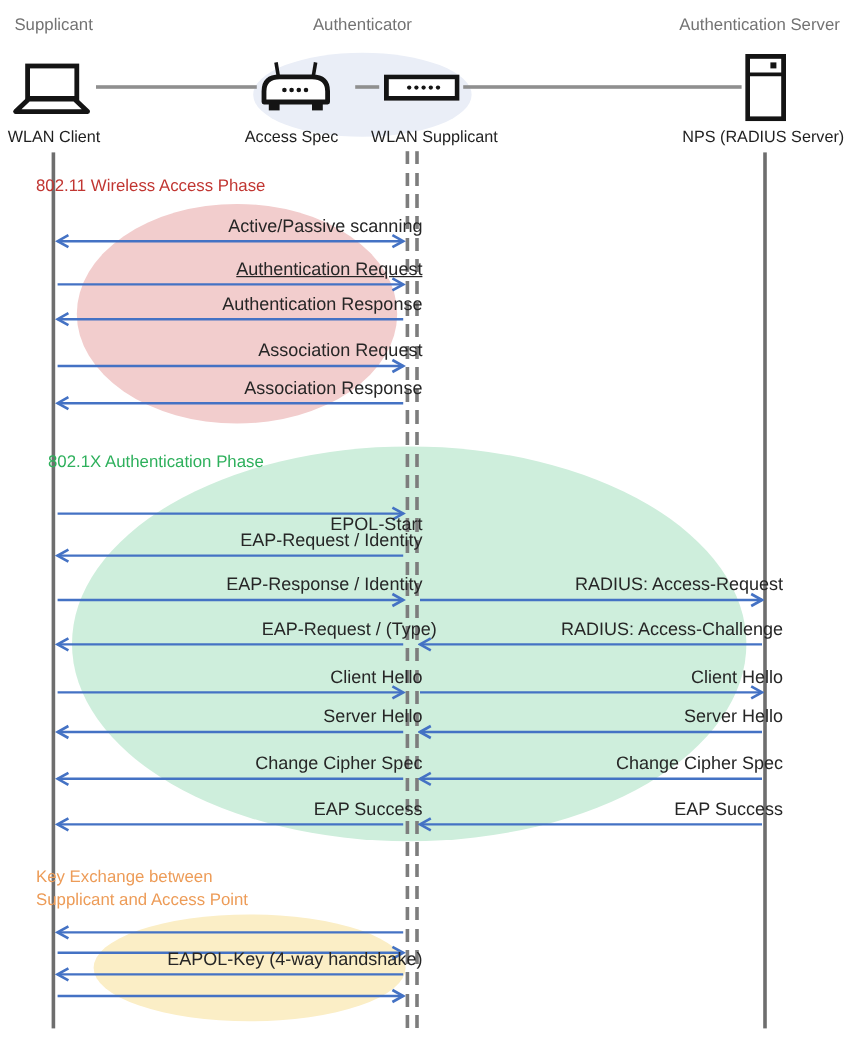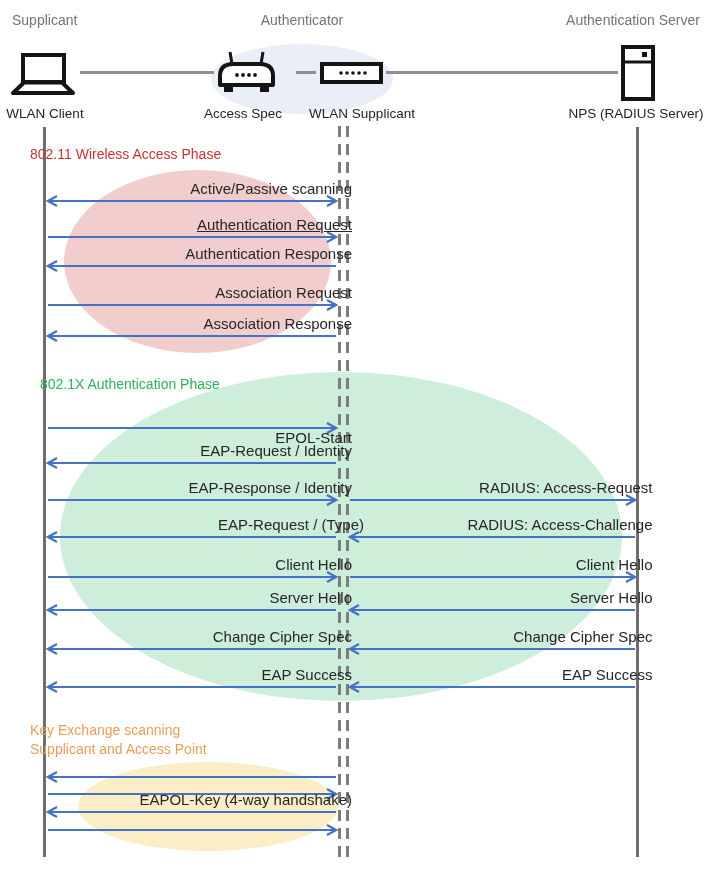--- a/index.html
+++ b/index.html
@@ -81,21 +81,21 @@
   <div class="ellipse e3" style="background: rgb(251, 238, 198);"></div>
 
   <div class="lifeline" style="left:43px;"></div>
   <div class="lifeline-dashed" style="left:338px;"></div>
   <div class="lifeline-dashed" style="left:346px;"></div>
   <div class="lifeline" style="left:636px;"></div>
 
   <div class="phase-title" id="phase1-title" style="left: 30px; top: 146px; width: 320px; color: rgb(193, 54, 50);">802.11 Wireless Access Phase</div>
   <div class="phase-title" id="phase2-title" style="left: 40px; top: 376px; width: 320px; color: rgb(46, 176, 92);">802.1X Authentication Phase</div>
   <div class="phase-title" id="phase3-title" style="left: 30px; top: 721px; width: 320px; color: rgb(237, 156, 88);">
-    <div>Key Exchange scanning</div>
+    <div>Key Exchange between</div>
     <div>Supplicant and Access Point</div>
   </div>
 
   <svg id="arrow-overlay" width="713" height="875" viewBox="0 0 713 875">
     <defs>
       <marker id="ah" markerUnits="userSpaceOnUse" markerWidth="14" markerHeight="14" viewBox="0 0 14 14" refX="12" refY="7" orient="auto-start-reverse">
         <path id="ah-path" d="M3 2 L12 7 L3 12" fill="none" stroke="#4472C4" stroke-width="2.2"></path>
       </marker>
     </defs>
   <line x1="48" x2="336" y1="201" y2="201" stroke="#4472C4" stroke-width="2" marker-end="url(#ah)" marker-start="url(#ah)"></line>

